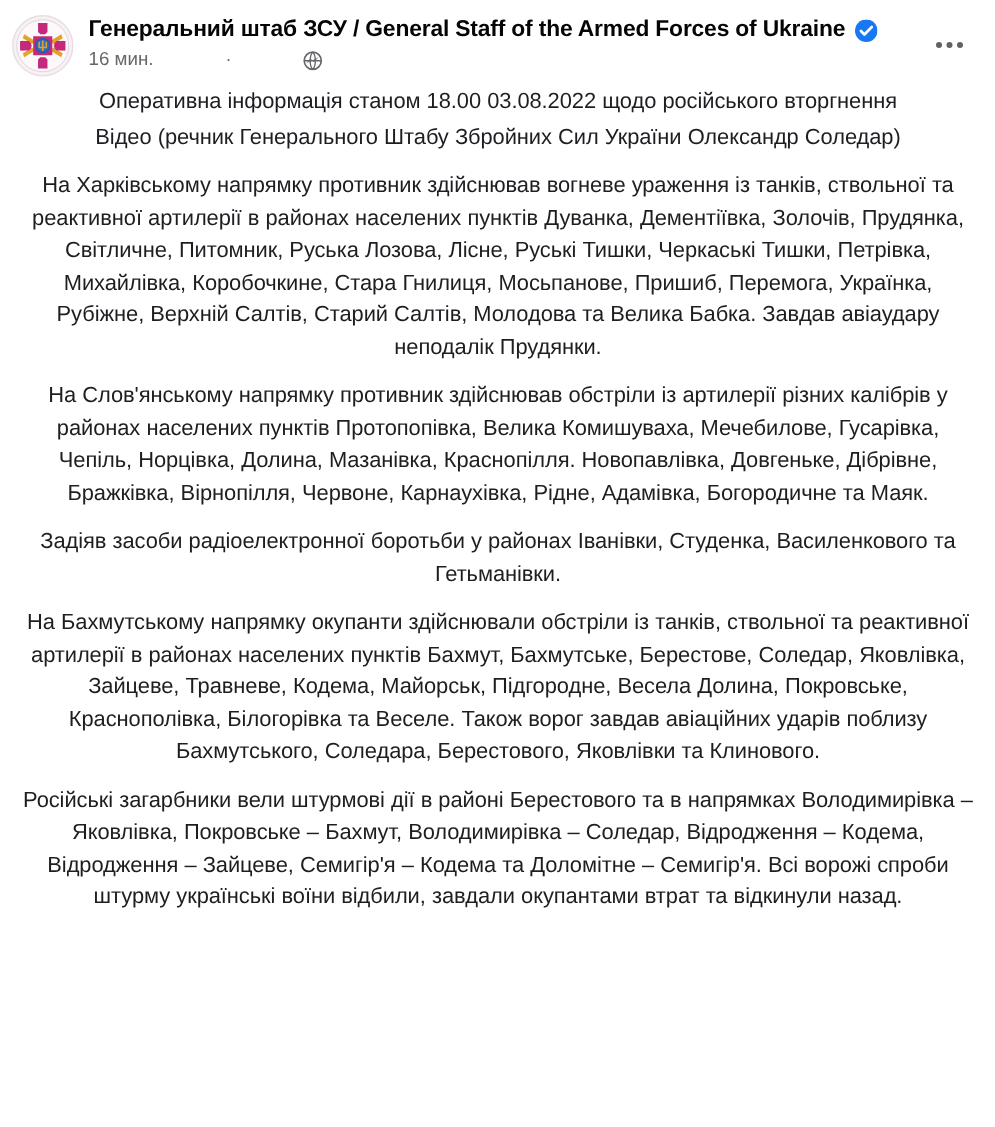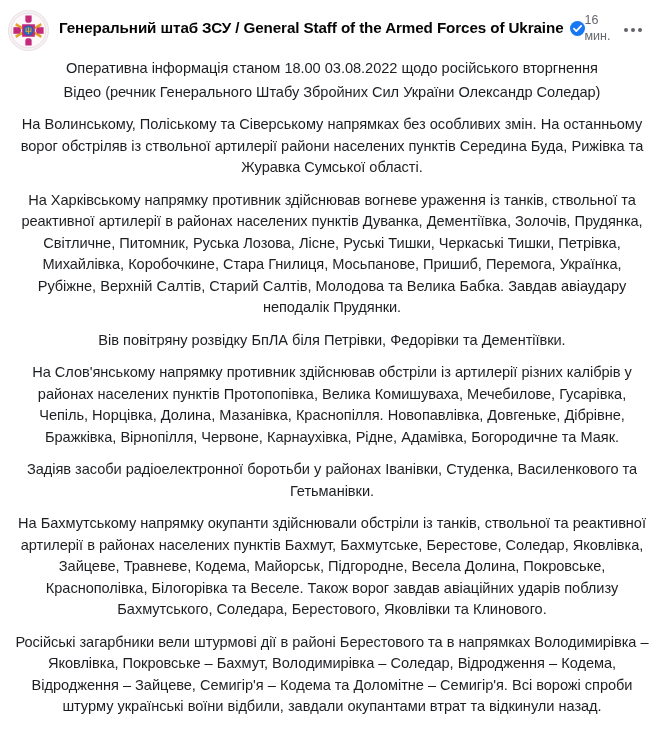--- a/index.html
+++ b/index.html
@@ -45,25 +45,24 @@
     position: relative;
     overflow: hidden;
     border: 1px solid #e8dfe4;
     box-sizing: border-box;
   }
   .avatar svg { display:block; width:100%; height:100%; }
 
   .header-text {
     margin-left: 10px;
     display: flex;
-    flex-direction: row;
+    flex-direction: column;
     justify-content: flex-start;
     padding-top: 1px;
     min-width: 0;
-    align-items: center;
   }
 
   .page-name-row {
     display: flex;
     align-items: center;
     white-space: nowrap;
   }
   .page-name {
     font-size: 15.2px;
     font-weight: 700;
@@ -217,22 +216,20 @@
     <div class="more-button">
       <span class="dot"></span>
       <span class="dot"></span>
       <span class="dot"></span>
     </div>
   </div>
 
   <div class="post-body">
     <p class="para lead">Оперативна інформація станом 18.00 03.08.2022 щодо російського вторгнення</p>
     <p class="para">Відео (речник Генерального Штабу Збройних Сил України Олександр Соледар)</p>
-    <p class="para">На Волинському, Поліському та Сіверському напрямках без особливих змін. На останньому ворог обстріляв із ствольної артилерії райони населених пунктів Середина Буда, Рижівка та Журавка Сумської області.</p>
     <p class="para">На Харківському напрямку противник здійснював вогневе ураження із танків, ствольної та реактивної артилерії в районах населених пунктів Дуванка, Дементіївка, Золочів, Прудянка, Світличне, Питомник, Руська Лозова, Лісне, Руські Тишки, Черкаські Тишки, Петрівка, Михайлівка, Коробочкине, Стара Гнилиця, Мосьпанове, Пришиб, Перемога, Українка, Рубіжне, Верхній Салтів, Старий Салтів, Молодова та Велика Бабка. Завдав авіаудару неподалік Прудянки.</p>
-    <p class="para">Вів повітряну розвідку БпЛА біля Петрівки, Федорівки та Дементіївки.</p>
     <p class="para">На Слов'янському напрямку противник здійснював обстріли із артилерії різних калібрів у районах населених пунктів Протопопівка, Велика Комишуваха, Мечебилове, Гусарівка, Чепіль, Норцівка, Долина, Мазанівка, Краснопілля. Новопавлівка, Довгеньке, Дібрівне, Бражківка, Вірнопілля, Червоне, Карнаухівка, Рідне, Адамівка, Богородичне та Маяк.</p>
     <p class="para">Задіяв засоби радіоелектронної боротьби у районах Іванівки, Студенка, Василенкового та Гетьманівки.</p>
     <p class="para">На Бахмутському напрямку окупанти здійснювали обстріли із танків, ствольної та реактивної артилерії в районах населених пунктів Бахмут, Бахмутське, Берестове, Соледар, Яковлівка, Зайцеве, Травневе, Кодема, Майорськ, Підгородне, Весела Долина, Покровське, Краснополівка, Білогорівка та Веселе. Також ворог завдав авіаційних ударів поблизу Бахмутського, Соледара, Берестового, Яковлівки та Клинового.</p>
     <p class="para">Російські загарбники вели штурмові дії в районі Берестового та в напрямках Володимирівка – Яковлівка, Покровське – Бахмут,  Володимирівка – Соледар, Відродження – Кодема, Відродження – Зайцеве, Семигір'я – Кодема та Доломітне – Семигір'я. Всі ворожі спроби штурму українські воїни відбили,   завдали окупантами втрат та відкинули назад.</p>
   </div>
 
 </div>
 
 </body></html>

